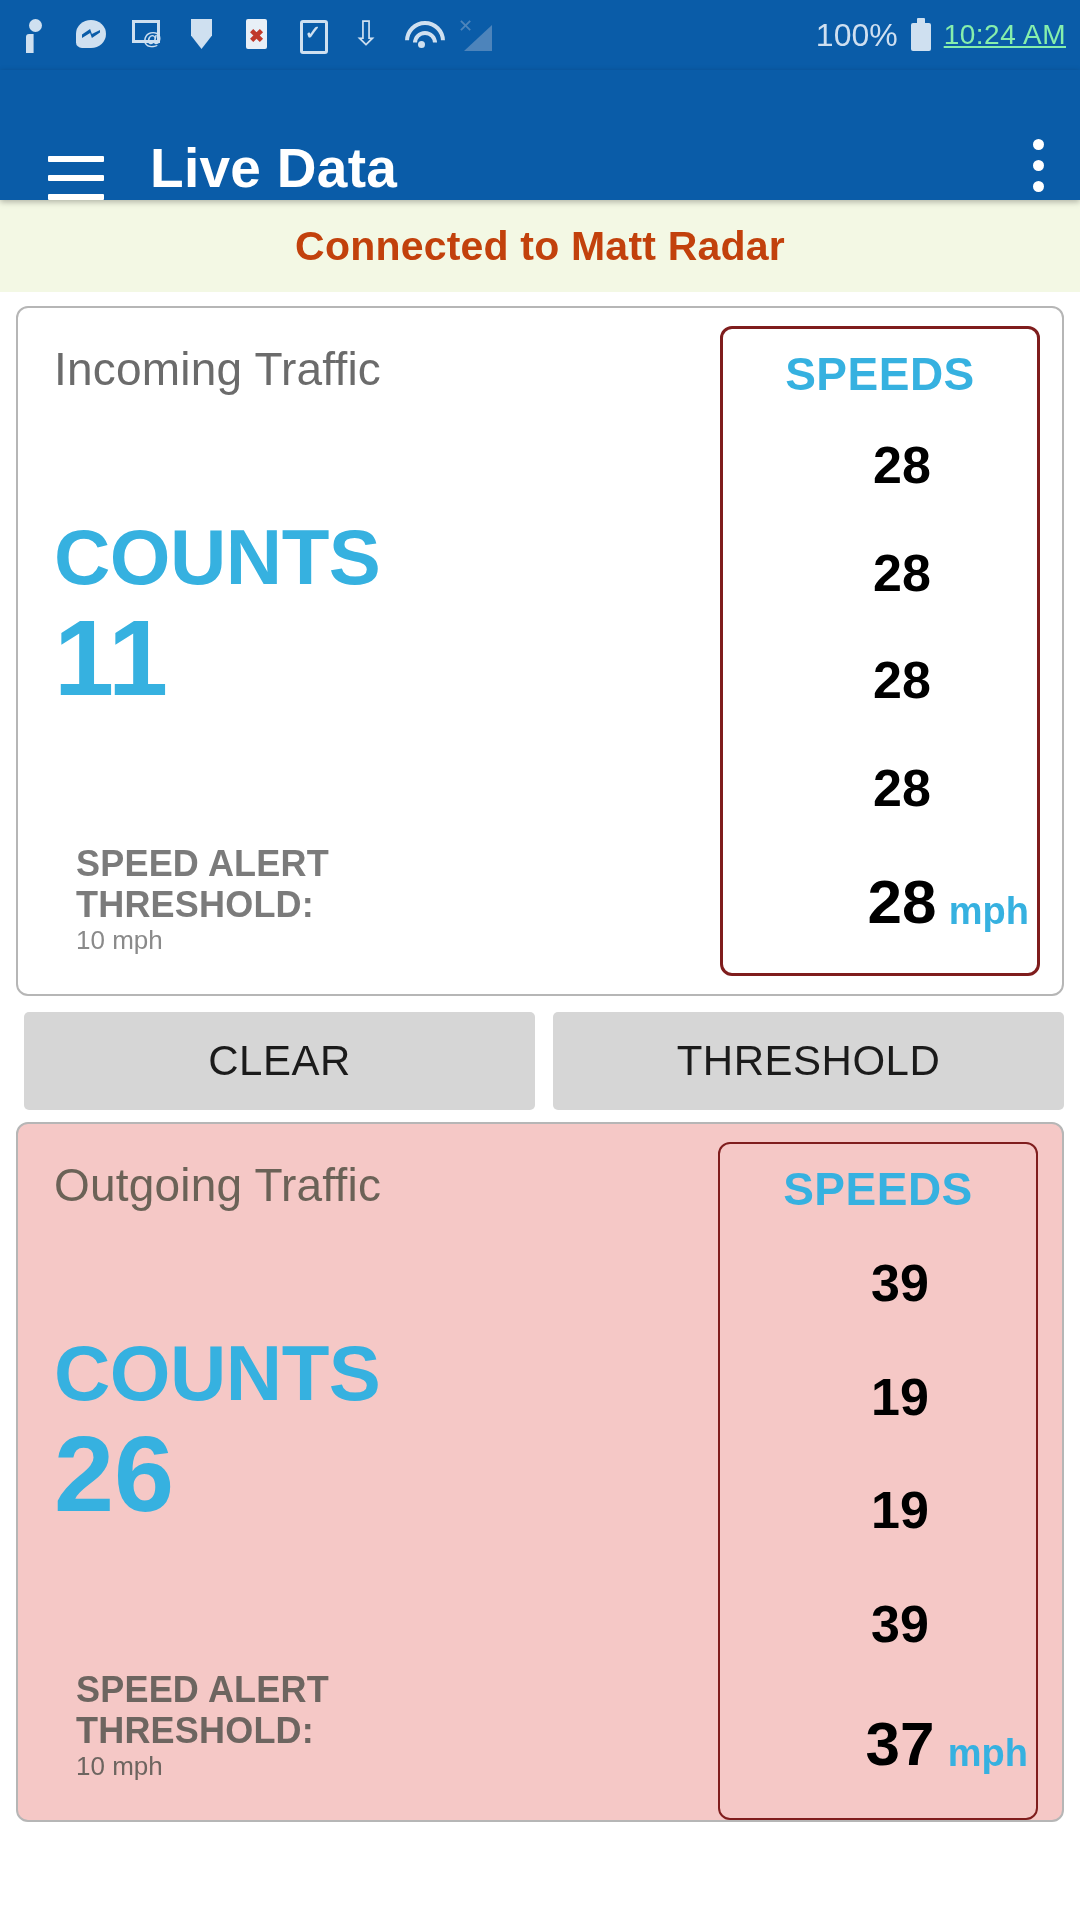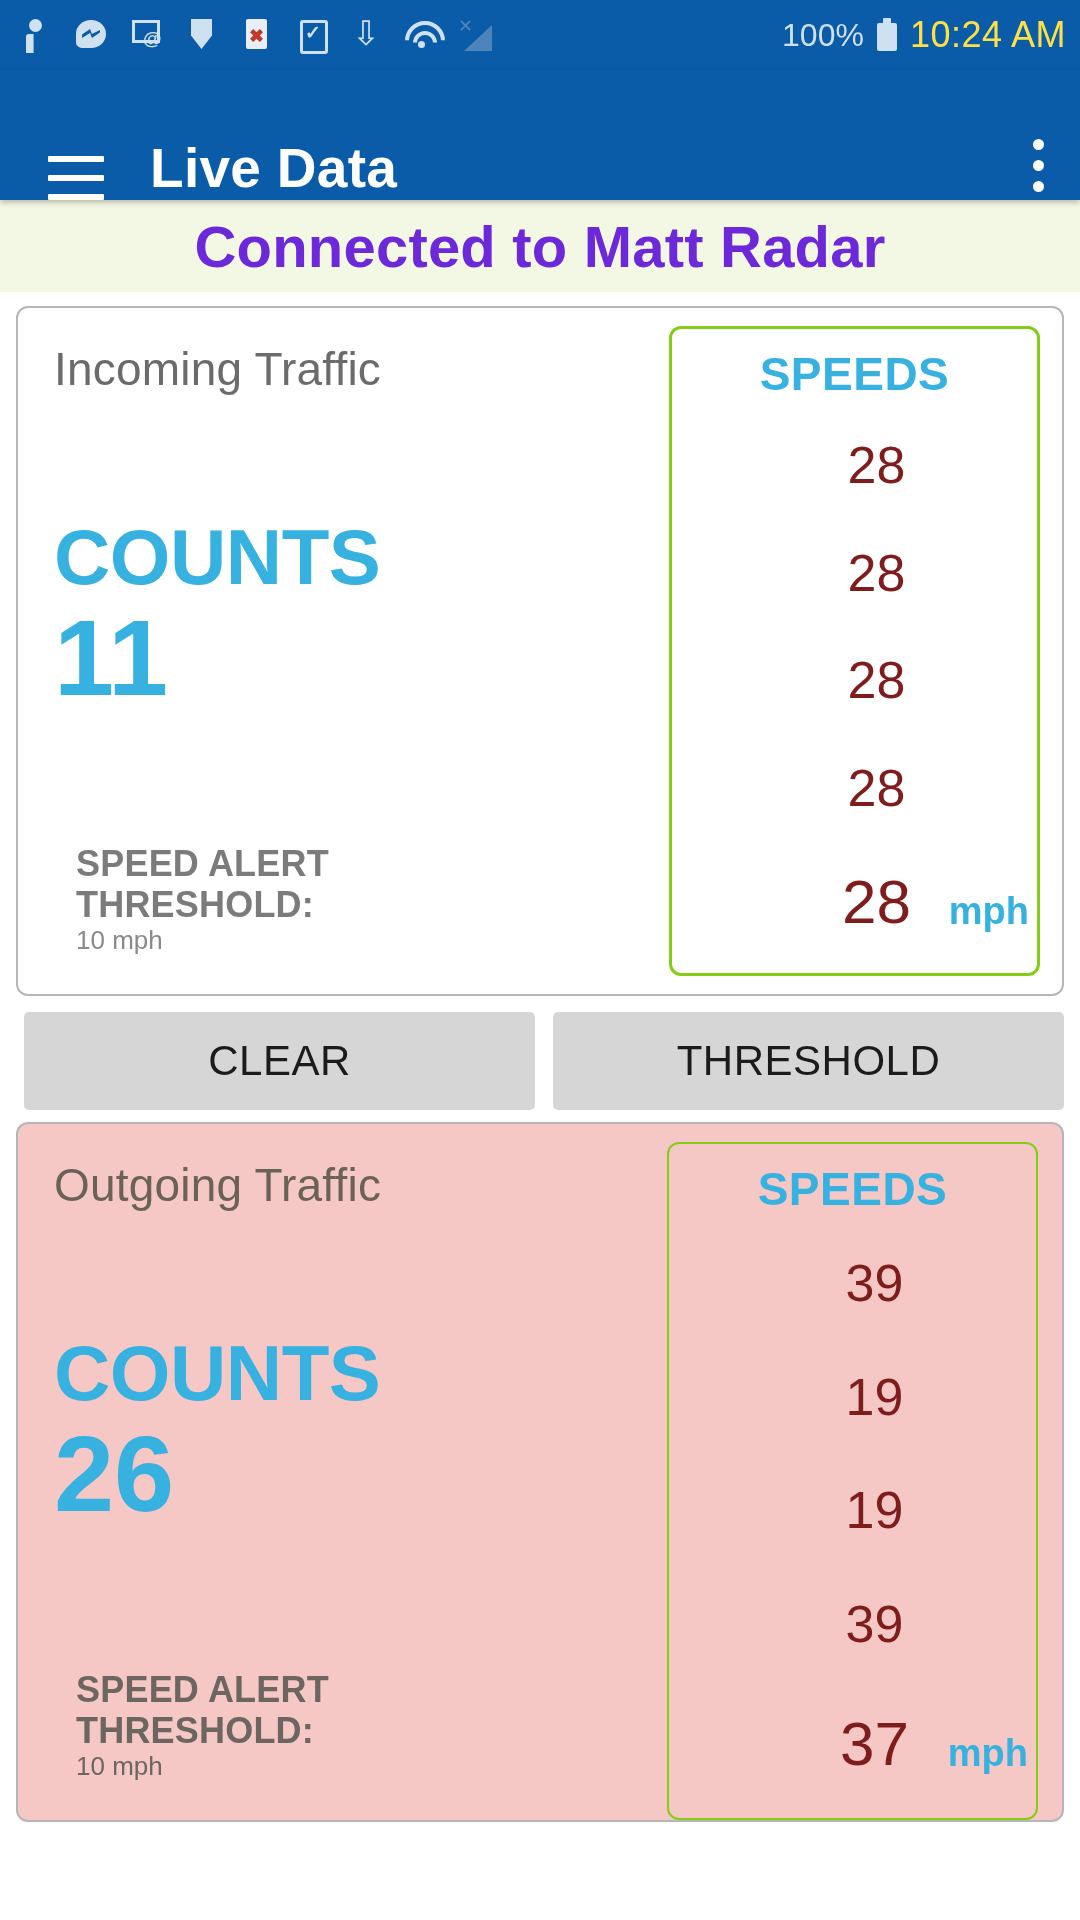--- a/index.html
+++ b/index.html
@@ -16,21 +16,21 @@
     height:70px; background:#0a5ca8;
     display:flex; align-items:center;
     padding:0 14px 0 18px;
     position:relative;
   }
   .sb-icons { display:flex; align-items:center; gap:19px; flex:0 0 auto; }
   .sb-right { margin-left:auto; display:flex; align-items:center; gap:10px; }
   .sb-battery-pct {
     color:#cfdff0; font-size:32px; letter-spacing:0px;
   }
-  .sb-time { color:#fde047; font-size:36px; letter-spacing:0.5px; }
+  .sb-time { color:#86efac; font-size:28px; letter-spacing:0.5px;text-decoration:underline; }
   .ic { width:36px; height:40px; display:inline-block; position:relative; }
 
   
   .ic-person::before{content:"";position:absolute;left:11px;top:4px;width:13px;height:13px;border-radius:50%;background:#cfe0f0;}
   .ic-person::after{content:"";position:absolute;left:8px;top:19px;width:19px;height:19px;background:#cfe0f0;border-radius:3px 3px 0 0;
      clip-path:polygon(0 0,40% 0,40% 100%,0 100%,0 0);box-shadow:11px 0 0 #cfe0f0;}
   
   .ic-messenger::before{content:"";position:absolute;left:3px;top:5px;width:30px;height:28px;background:#cfe0f0;border-radius:50% 50% 50% 20%;}
   .ic-messenger::after{content:"";position:absolute;left:9px;top:14px;width:18px;height:9px;background:#0a5ca8;
      clip-path:polygon(0 60%,45% 0,55% 55%,100% 10%,100% 40%,55% 100%,45% 45%,0 100%);}
@@ -79,21 +79,21 @@
   }
   .overflow { margin-left:auto; width:16px; height:70px;
     display:flex; flex-direction:column; justify-content:center; align-items:center; gap:10px; cursor:pointer; }
   .overflow i { display:block; width:11px; height:11px; border-radius:50%; background:#ffffff; }
 
   
   .banner {
     height:92px; background:#f3f8e4;
     display:flex; align-items:center; justify-content:center;
   }
-  .banner-text { color:#6d28d9; font-size:58px; font-weight:bold; letter-spacing:0.2px;text-align:right; }
+  .banner-text { color:#c2410c; font-size:41px; font-weight:bold; letter-spacing:0.2px;text-align:right; }
 
   
   .card {
     margin:14px 16px 0 16px;
     border:2px solid #b6b6b6;
     border-radius:12px;
     position:relative;
     display:flex;
   }
   .card.incoming { background:#ffffff; height:690px; }
@@ -117,34 +117,34 @@
   .threshold .lbl {
     font-size:36px; font-weight:bold; color:#7b7b7b; line-height:1.12;
     letter-spacing:0.2px;
   }
   .threshold .val { font-size:26px; color:#8a8a8a; margin-left:22px; }
   .card.outgoing .threshold .lbl { color:#6d6560; }
   .card.outgoing .threshold .val { color:#6d6560; }
 
   
   .speeds {
-    width:371px; margin:18px 22px 18px 0;
-    border:3px solid #84cc16; border-radius:12px;
+    width:320px; margin:18px 22px 18px 0;
+    border:3px solid #7f1d1d; border-radius:12px;
     display:flex; flex-direction:column; align-items:center;
     padding-top:18px;
     position:relative;
   }
   .card.outgoing .speeds { margin:18px 24px 0 0; border-width:2px; }
   .speeds-title {
     font-size:46px; font-weight:bold; color:#36b1e0; letter-spacing:0.5px;
   }
   .speed-list { flex:1 1 auto; width:100%; display:flex; flex-direction:column;
      justify-content:space-around; align-items:center; padding:10px 0 12px 0; }
   .speed-row { width:100%; display:flex; align-items:baseline; justify-content:center; position:relative; }
-  .speed-val { font-size:52px; font-weight:normal; color:#7f1d1d;margin-left:44px; }
+  .speed-val { font-size:52px; font-weight:bold; color:#000000;margin-left:44px; }
   .speed-row.last .speed-val { font-size:62px; }
   .mph-unit {
     font-size:38px; font-weight:bold; color:#36b1e0;
     position:absolute; right:8px; bottom:4px;
   }
 
   
   .actions { display:flex; gap:18px; margin:16px 16px 0 16px;padding-left:8px; }
   .btn {
     flex:1 1 0; height:98px; background:#d6d6d6;

